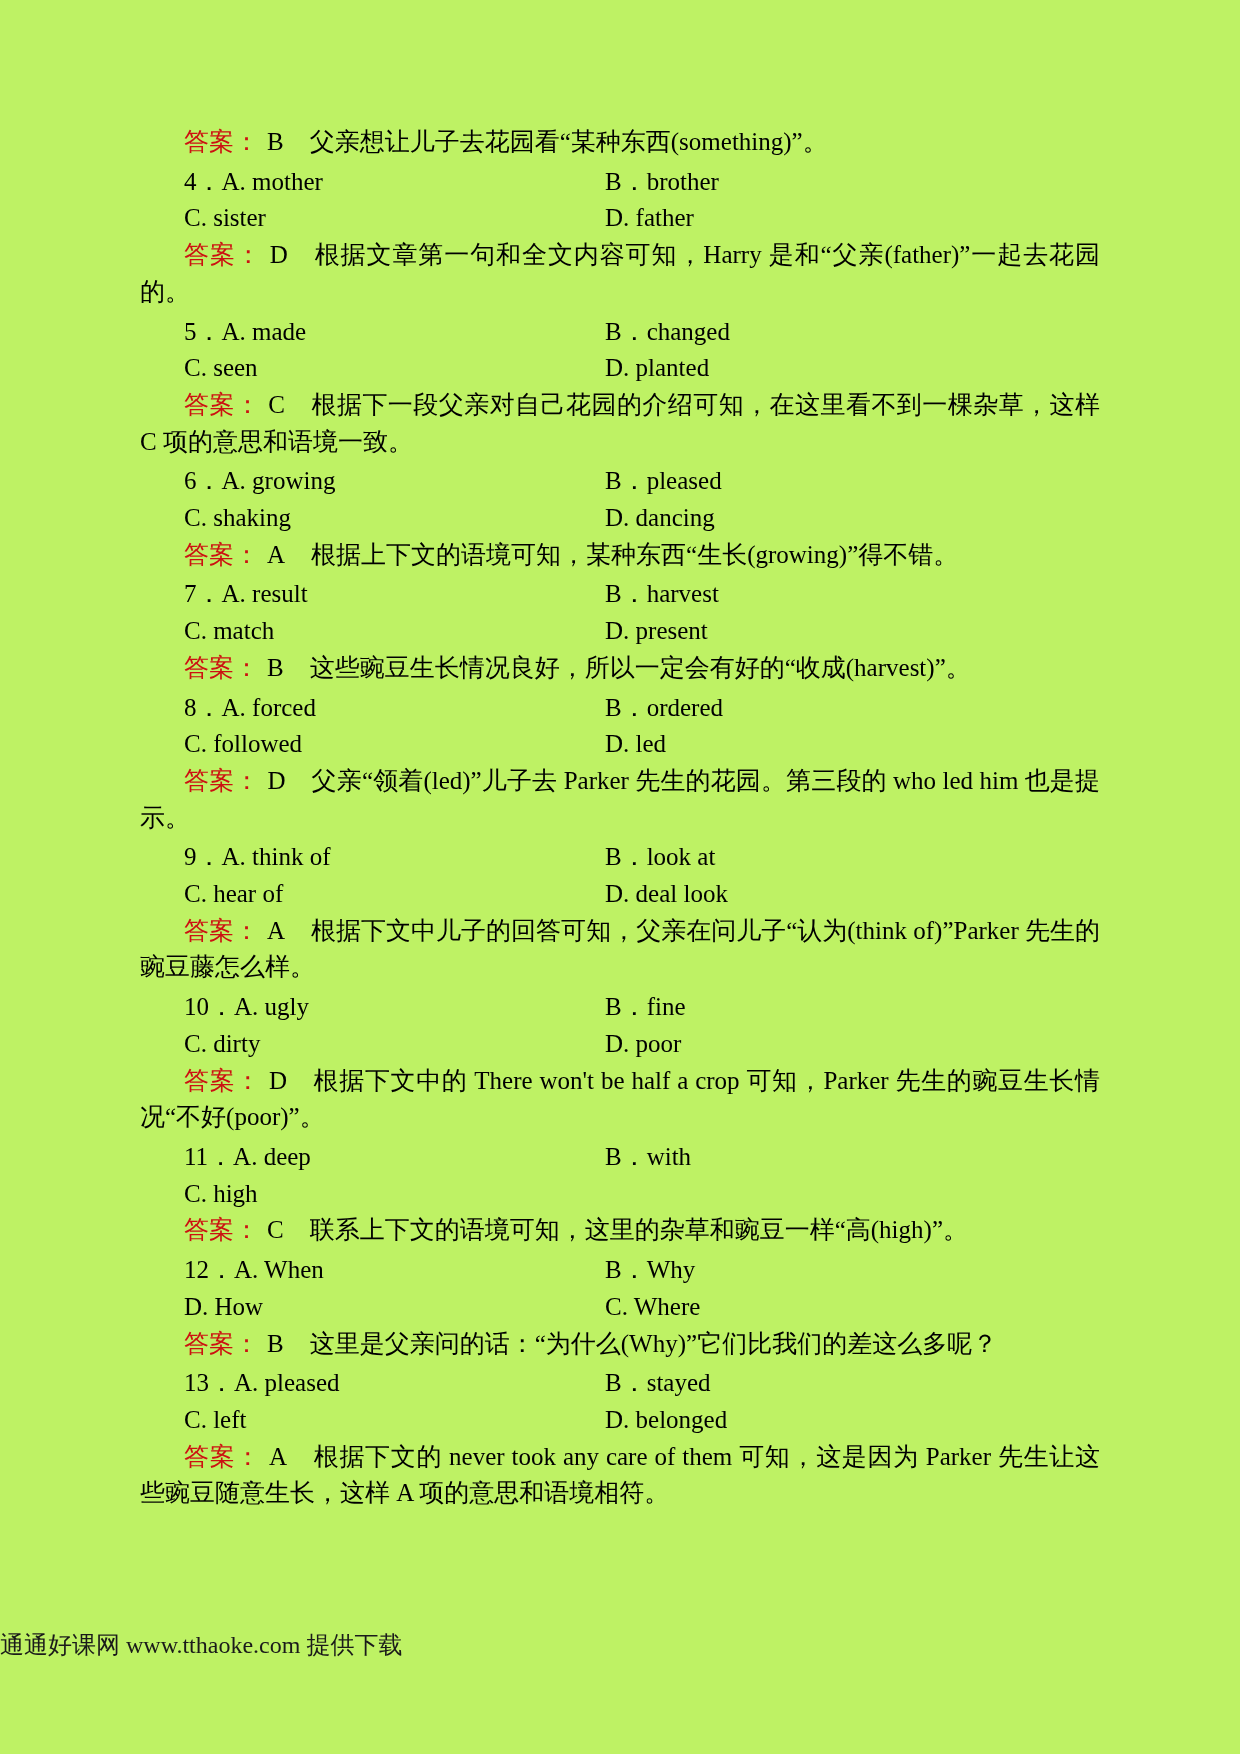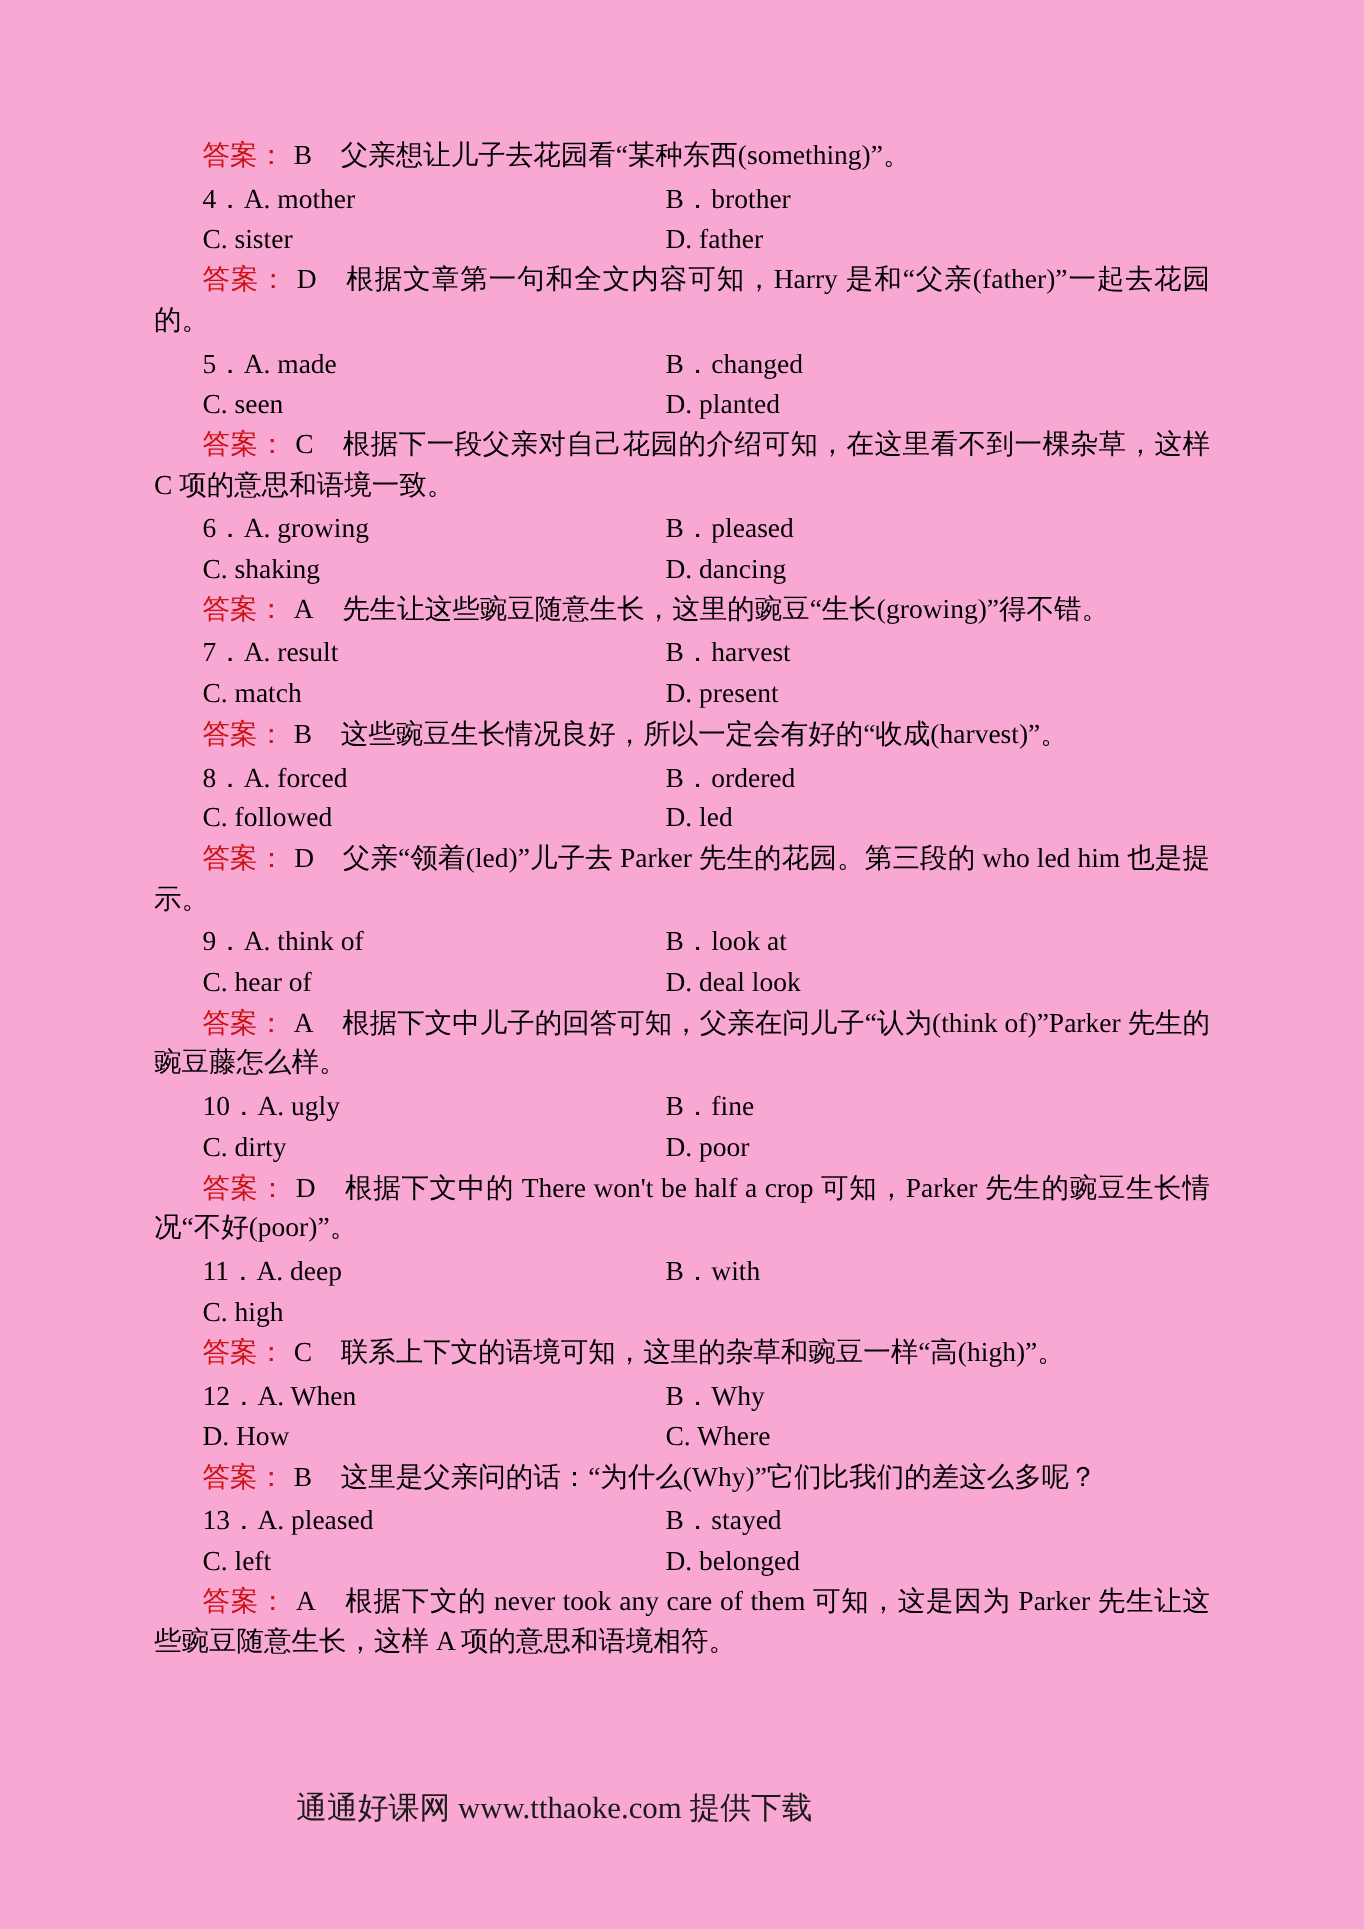--- a/index.html
+++ b/index.html
@@ -5,21 +5,21 @@
   html, body { margin: 0; padding: 0; }
   body {
     background: #e8e8e8;
     font-family: "Liberation Serif", "DejaVu Serif", serif;
   }
   .page {
     position: relative;
     width: 1240px;
     height: 1754px;
     margin: 0 auto;
-    background: #f9a8d4;
+    background: #bef264;
     box-sizing: border-box;
     padding: 124px 140px 0 140px;
     overflow: hidden;
     color: #000000;
   }
   .content {
     width: 960px;
     font-size: 25px;
     line-height: 36.7px;
   }
@@ -38,22 +38,21 @@
     padding-left: 44px;
     margin: 0;
   }
   .opt-row.q-start { margin-top: 3px; }
   .opt-cell { white-space: pre; }
   .footer {
     position: absolute;
     top: 1630px;
     left: 0;
     width: 1008px;
-    text-align: center;
-    font-size: 28px;
+    font-size: 24px;
     line-height: 30px;
     color: #1a1a1a;
   }
 </style>
 </head>
 <body>
 
 <div class="page">
   <div class="content">
     <div>
@@ -77,21 +76,21 @@
         </div>
         <p class="answer"><span class="red-label">答案：</span><span class="ans-letter">C</span><span>根据下一段父亲对自己花园的介绍可知，在这里看不到一棵杂草，这样 C 项的意思和语境一致。</span></p>
         <div class="opt-row q-start">
           <span class="opt-cell">6．A. growing</span>
           <span class="opt-cell">B．pleased</span>
         </div>
         <div class="opt-row">
           <span class="opt-cell">C. shaking</span>
           <span class="opt-cell">D. dancing</span>
         </div>
-        <p class="answer"><span class="red-label">答案：</span><span class="ans-letter">A</span><span>先生让这些豌豆随意生长，这里的豌豆“生长(growing)”得不错。</span></p>
+        <p class="answer"><span class="red-label">答案：</span><span class="ans-letter">A</span><span>根据上下文的语境可知，某种东西“生长(growing)”得不错。</span></p>
         <div class="opt-row q-start">
           <span class="opt-cell">7．A. result</span>
           <span class="opt-cell">B．harvest</span>
         </div>
         <div class="opt-row">
           <span class="opt-cell">C. match</span>
           <span class="opt-cell">D. present</span>
         </div>
         <p class="answer"><span class="red-label">答案：</span><span class="ans-letter">B</span><span>这些豌豆生长情况良好，所以一定会有好的“收成(harvest)”。</span></p>
         <div class="opt-row q-start">

